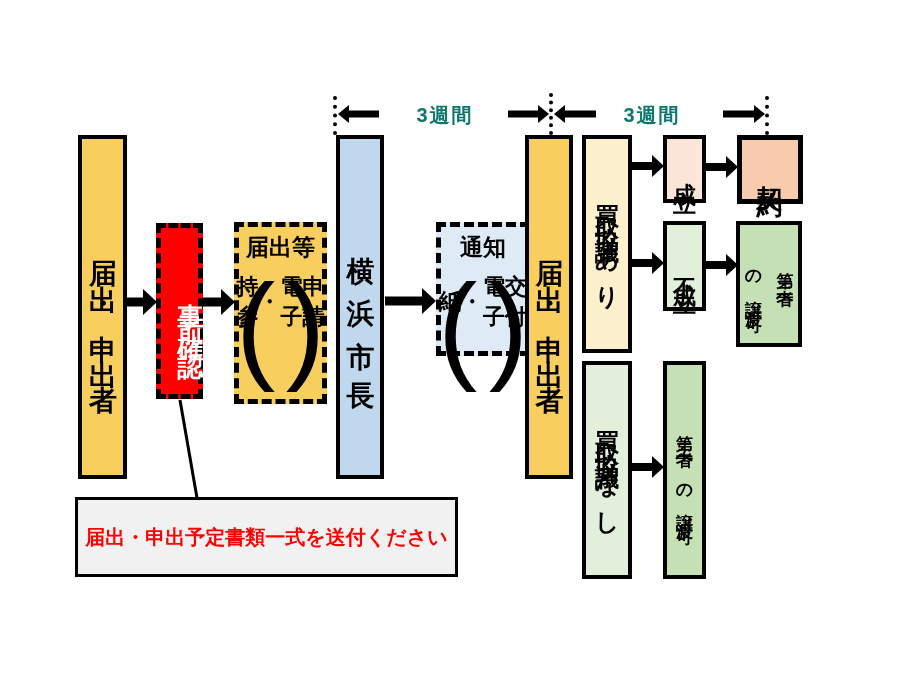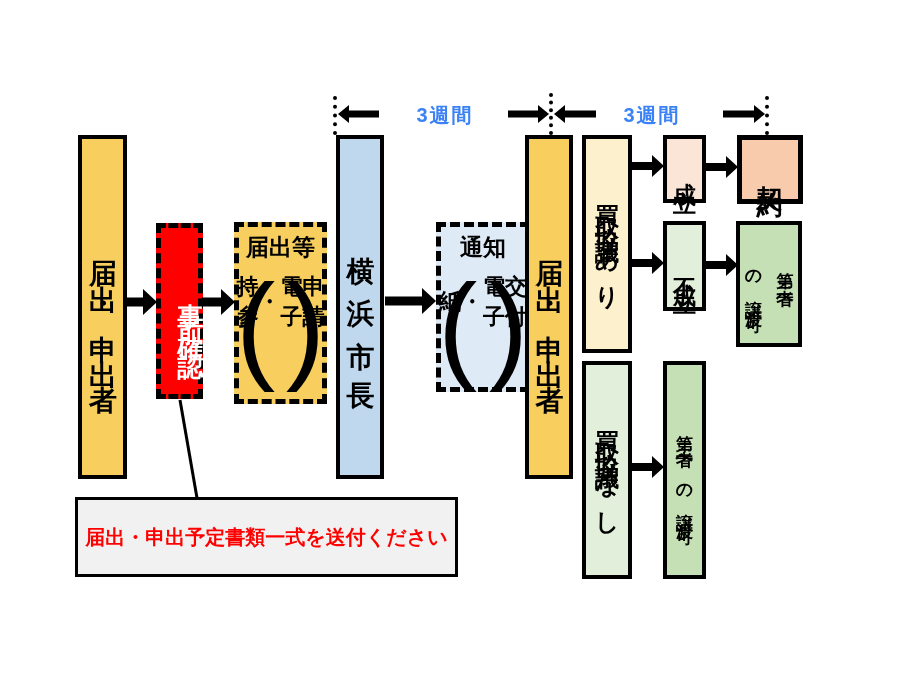--- a/index.html
+++ b/index.html
@@ -42,21 +42,21 @@
   .arr.s.r .sh { left:0; right:12px; }
   .arr.s.r .hd { right:0; border-left:12px solid #000; border-top:11px solid transparent; border-bottom:11px solid transparent; }
   .arr.t { height:18px; } .arr.t .sh { height:7px; }
   .arr.t.r .sh { left:0; right:10px; }
   .arr.t.r .hd { right:0; border-left:11px solid #000; border-top:9px solid transparent; border-bottom:9px solid transparent; }
   .arr.t.l .sh { right:0; left:10px; }
   .arr.t.l .hd { left:0; border-right:11px solid #000; border-top:9px solid transparent; border-bottom:9px solid transparent; }
 
   .dotline { position:absolute; width:0; border-left:4px dotted #000; }
 
-  .spanlabel { position:absolute; font-size:20px; font-weight:bold; color:#3b82f6; text-align:center; letter-spacing:2px; }
+  .spanlabel { position:absolute; font-size:20px; font-weight:bold; color:#0f766e; text-align:center; letter-spacing:2px; }
 
   .note { position:absolute; left:75px; top:497px; width:383px; height:80px; background:#F1F1F1; border:3px solid #000;
           display:flex; align-items:center; justify-content:center; gap:5px; }
   .note-line { font-size:20px; font-weight:bold; color:#FF0000; white-space:nowrap; }
   .note-email { text-decoration:underline; }
 
   .connector { position:absolute; left:0; top:0; pointer-events:none; }
 </style>
 </head>
 <body>
@@ -125,21 +125,21 @@
 
   <div class="box" style="left:336px; top:135px; width:48px; height:344px; background:#BFD8EE;">
     <div class="vtext vt-mayor">横浜市長</div>
   </div>
 
   <div class="arr m r" style="left:385px; top:288px; width:51px;">
       <span class="sh"></span>
       <span class="hd"></span>
     </div>
 
-  <div class="box dashedbox" style="left:436px; top:222px; width:94px; height:170px; background:#DEEAF6; z-index:1;">
+  <div class="box dashedbox" style="left:436px; top:222px; width:94px; height:134px; background:#DEEAF6; z-index:1;">
     <div class="dbox-inner">
       <div class="dbox-title">通知</div>
       <div class="dbox-rows">
         <div>紙</div>
         <div class="dotrow">・</div>
         <div>電子</div>
         <div>交付</div>
       </div>
     </div>
     <span class="brk brk-l">(</span>

